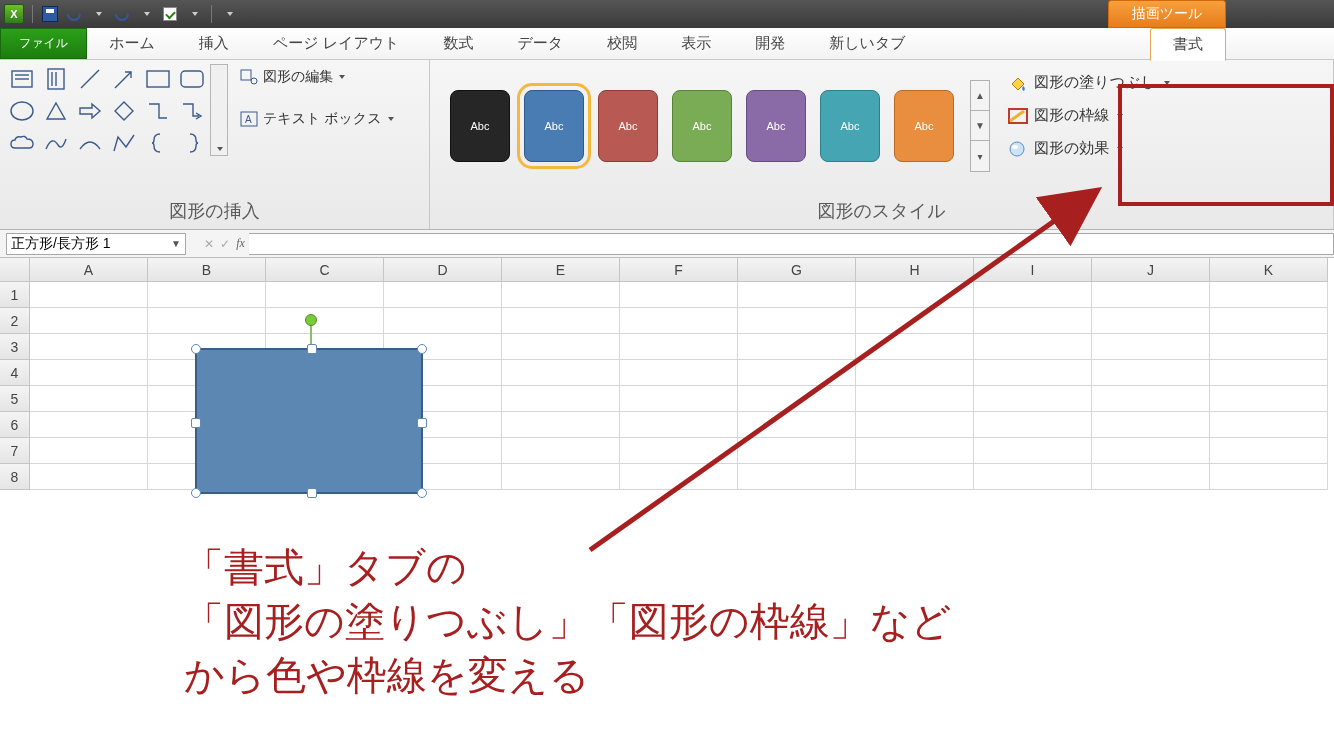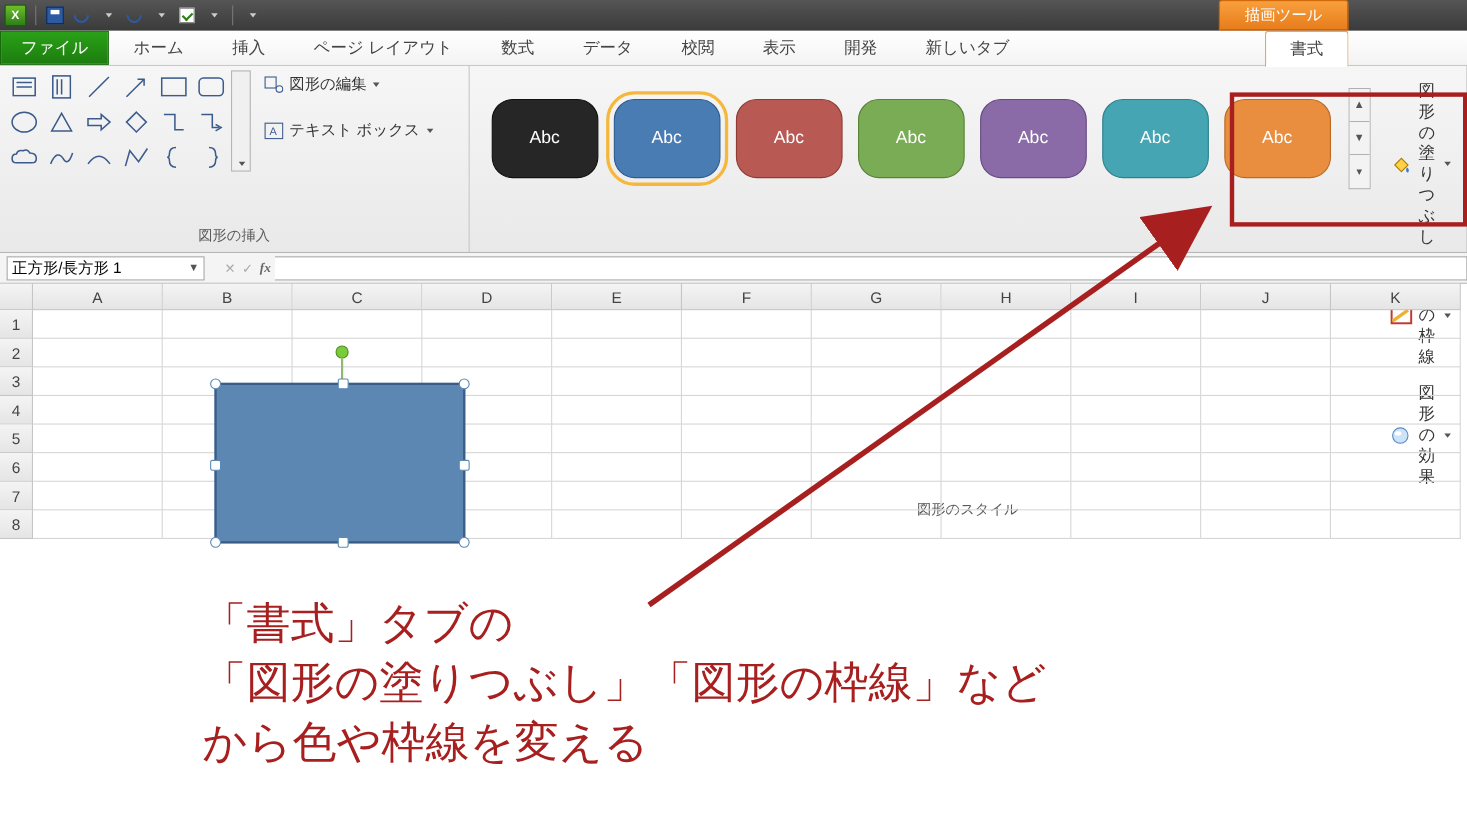--- a/index.html
+++ b/index.html
@@ -100,21 +100,21 @@
     align-items: flex-end;
     border-bottom: 1px solid #c8c8c8;
     position: relative;
   }
   .file-tab {
     align-self: stretch;
     display: flex; align-items: center;
     background: linear-gradient(#2aa018, #1d7d0f);
     color: #fff;
     padding: 0 18px;
-    font-size: 15px;
+    font-size: 12px;
     border: 1px solid #176b0c;
   }
   .tab {
     padding: 6px 22px 6px;
     font-size: 15px;
     color: #444;
     cursor: default;
   }
   .tab.active {
     background: #fff;
@@ -138,21 +138,21 @@
     align-items: stretch;
   }
   .group {
     border-right: 1px solid #c8c8c8;
     display: flex; flex-direction: column;
     padding: 4px 6px 0;
   }
   .group-body { flex: 1; display: flex; align-items: flex-start; }
   .group-title {
     text-align: center;
-    font-size: 13px;
+    font-size: 18px;
     color: #5a5a5a;
     padding: 2px 0 6px;
   }
 
   
   .shape-gallery {
     display: grid;
     grid-template-columns: repeat(6, 32px);
     grid-template-rows: repeat(3, 30px);
     gap: 2px;
@@ -169,24 +169,24 @@
   .side-btn {
     display:flex; align-items:center; gap:4px;
     padding:3px 4px;
     font-size:14px; color:#333;
     border:1px solid transparent;
   }
 
   
   .style-gallery { display:flex; align-items:center; gap:14px; padding:16px 10px 0 14px; }
   .style-thumb {
-    width:97px; height:72px;
-    border-radius:19px;
+    width:60px; height:72px;
+    border-radius:8px;
     display:flex; align-items:center; justify-content:center;
-    color:#fff; font-size:16px;
+    color:#fff; font-size:11px;
     position:relative;
   }
   .style-thumb.dark { background:#262626; border:1px solid #111;}
   .style-thumb.blue { background:#4a7cb4; border:1px solid #2c5b90;}
   .style-thumb.red  { background:#b85a53; border:1px solid #8e3b35;}
   .style-thumb.green{ background:#7aab55; border:1px solid #568336;}
   .style-thumb.purple{background:#8b6aa8; border:1px solid #664a82;}
   .style-thumb.teal { background:#45a5b3; border:1px solid #2a808d;}
   .style-thumb.orange{background:#e88e3e; border:1px solid #bb6a22;}
   .style-selected {
@@ -235,21 +235,21 @@
     width:180px; height:22px; margin-left:6px;
     border:1px solid #a7a7a7; background:#fff;
     display:flex; align-items:center; justify-content:space-between;
     padding:0 4px; font-size:14px;
   }
   .namebox .caret{ font-size:10px; color:#555;}
   .fx-area{
     margin-left:18px; display:flex; align-items:center; gap:6px;
     color:#666; font-size:12px;
   }
-  .fx-area .fx{ font-style:italic; font-family:"Times New Roman";font-weight:bold;}
+  .fx-area .fx{ font-style:italic; font-family:"Times New Roman";}
   .fx-input{
     flex:1; height:22px; border:1px solid #a7a7a7;
     border-left:none; background:#fff; margin-left:4px;
   }
 
   
   .sheet {
     display:grid;
     grid-template-columns: 30px repeat(11, 118px);
     position:relative;

